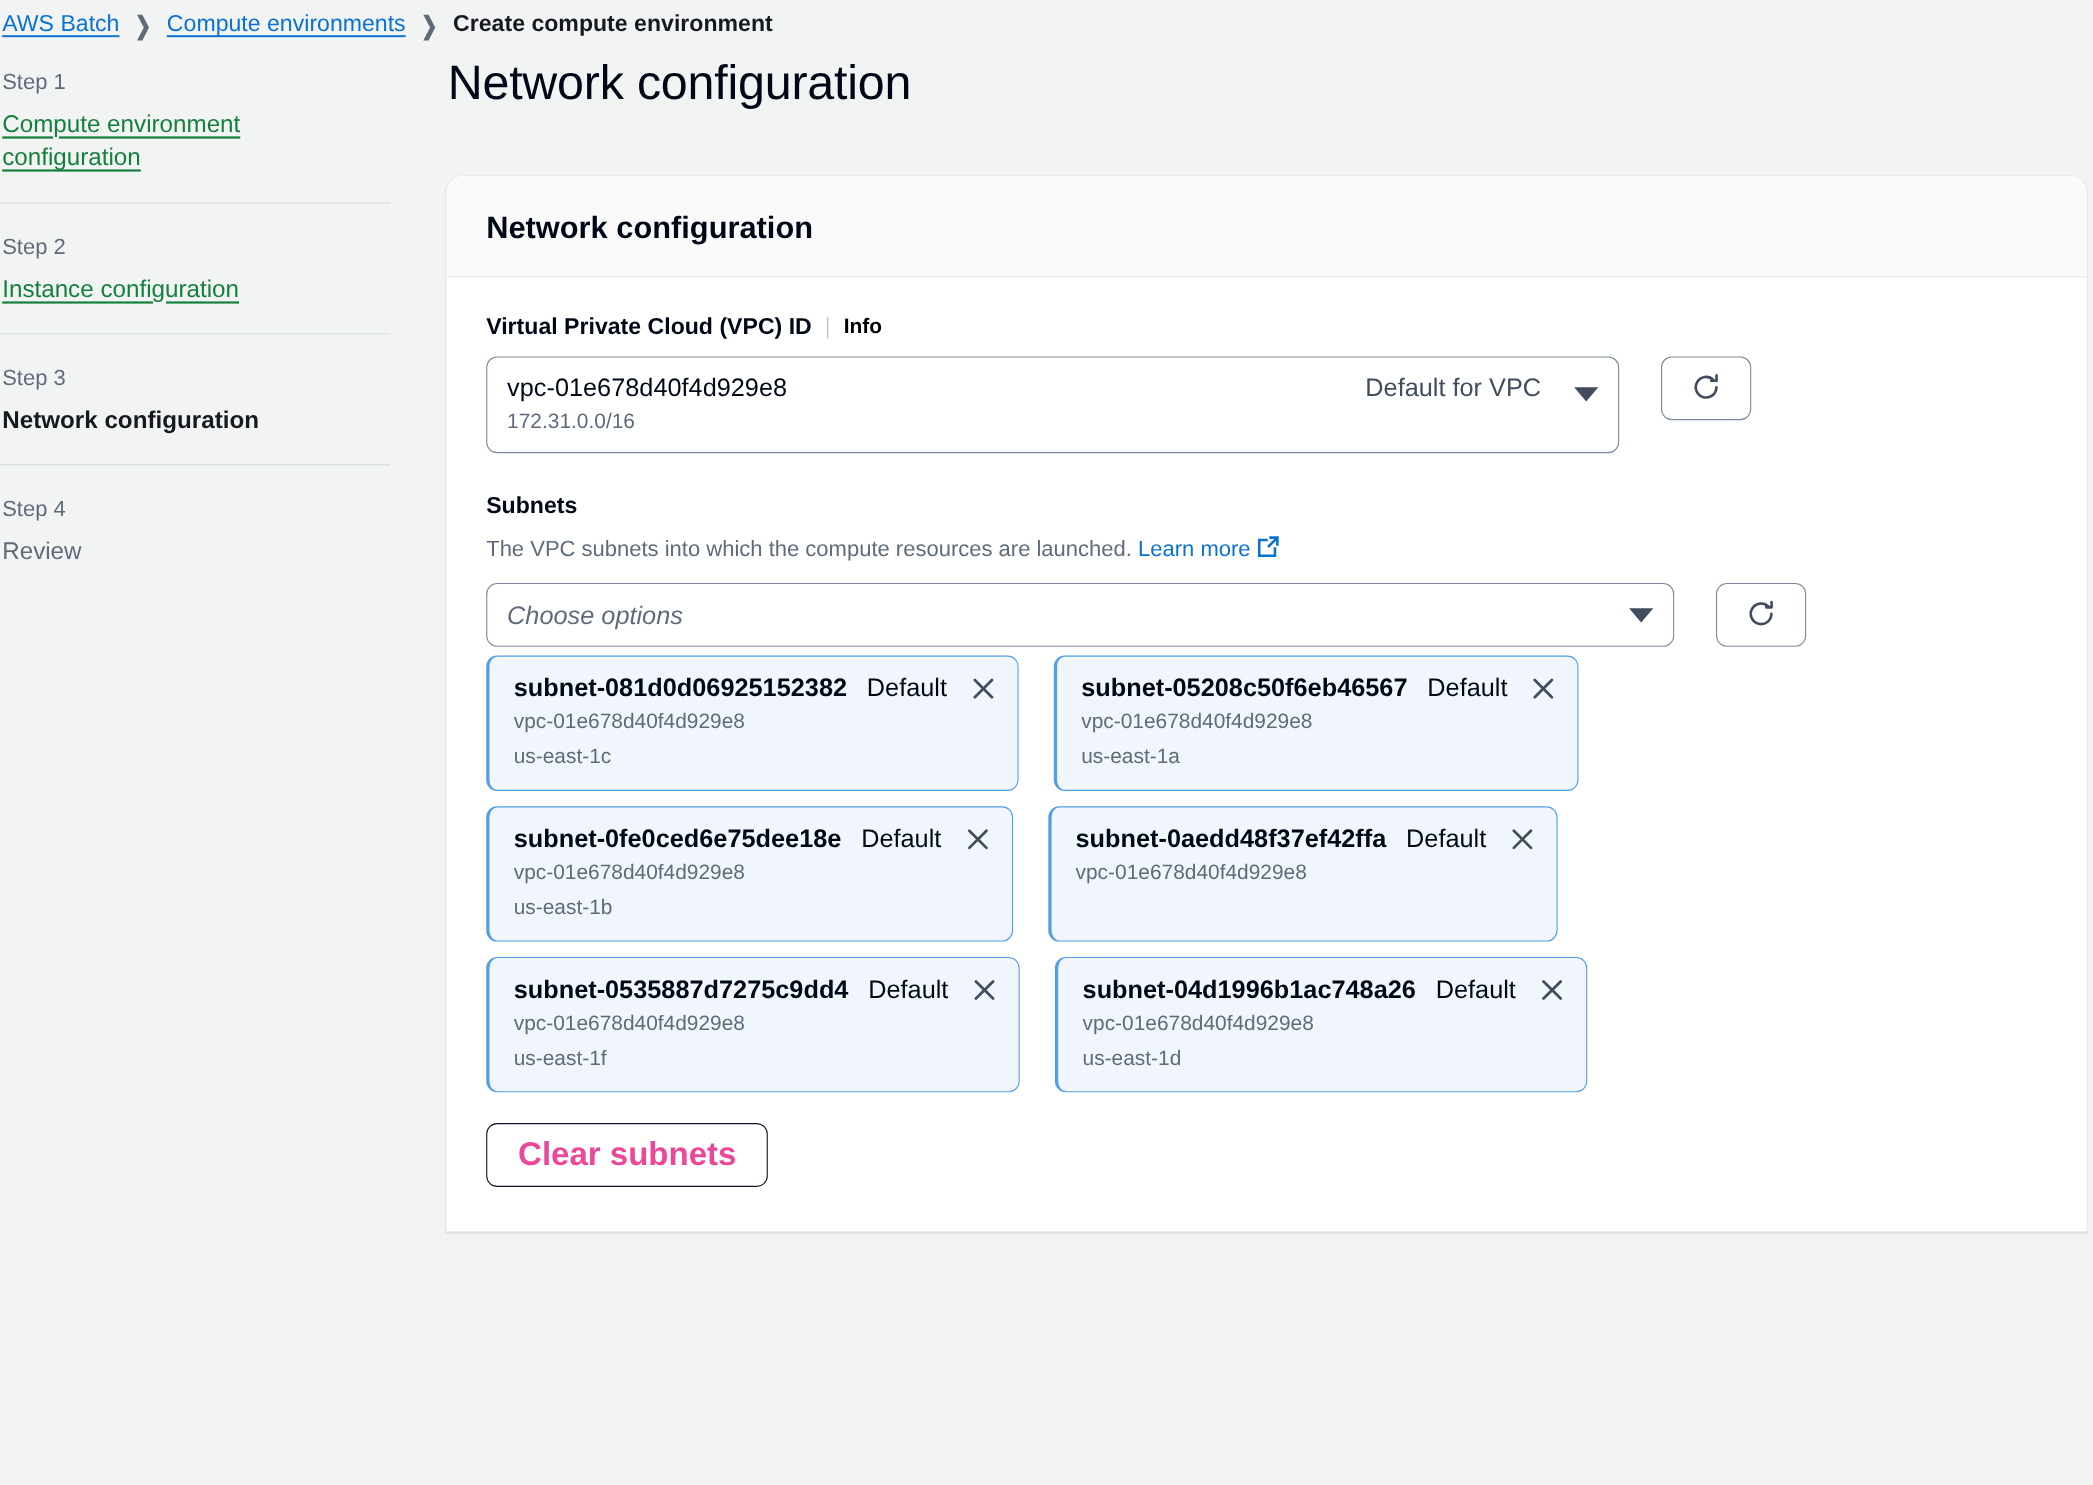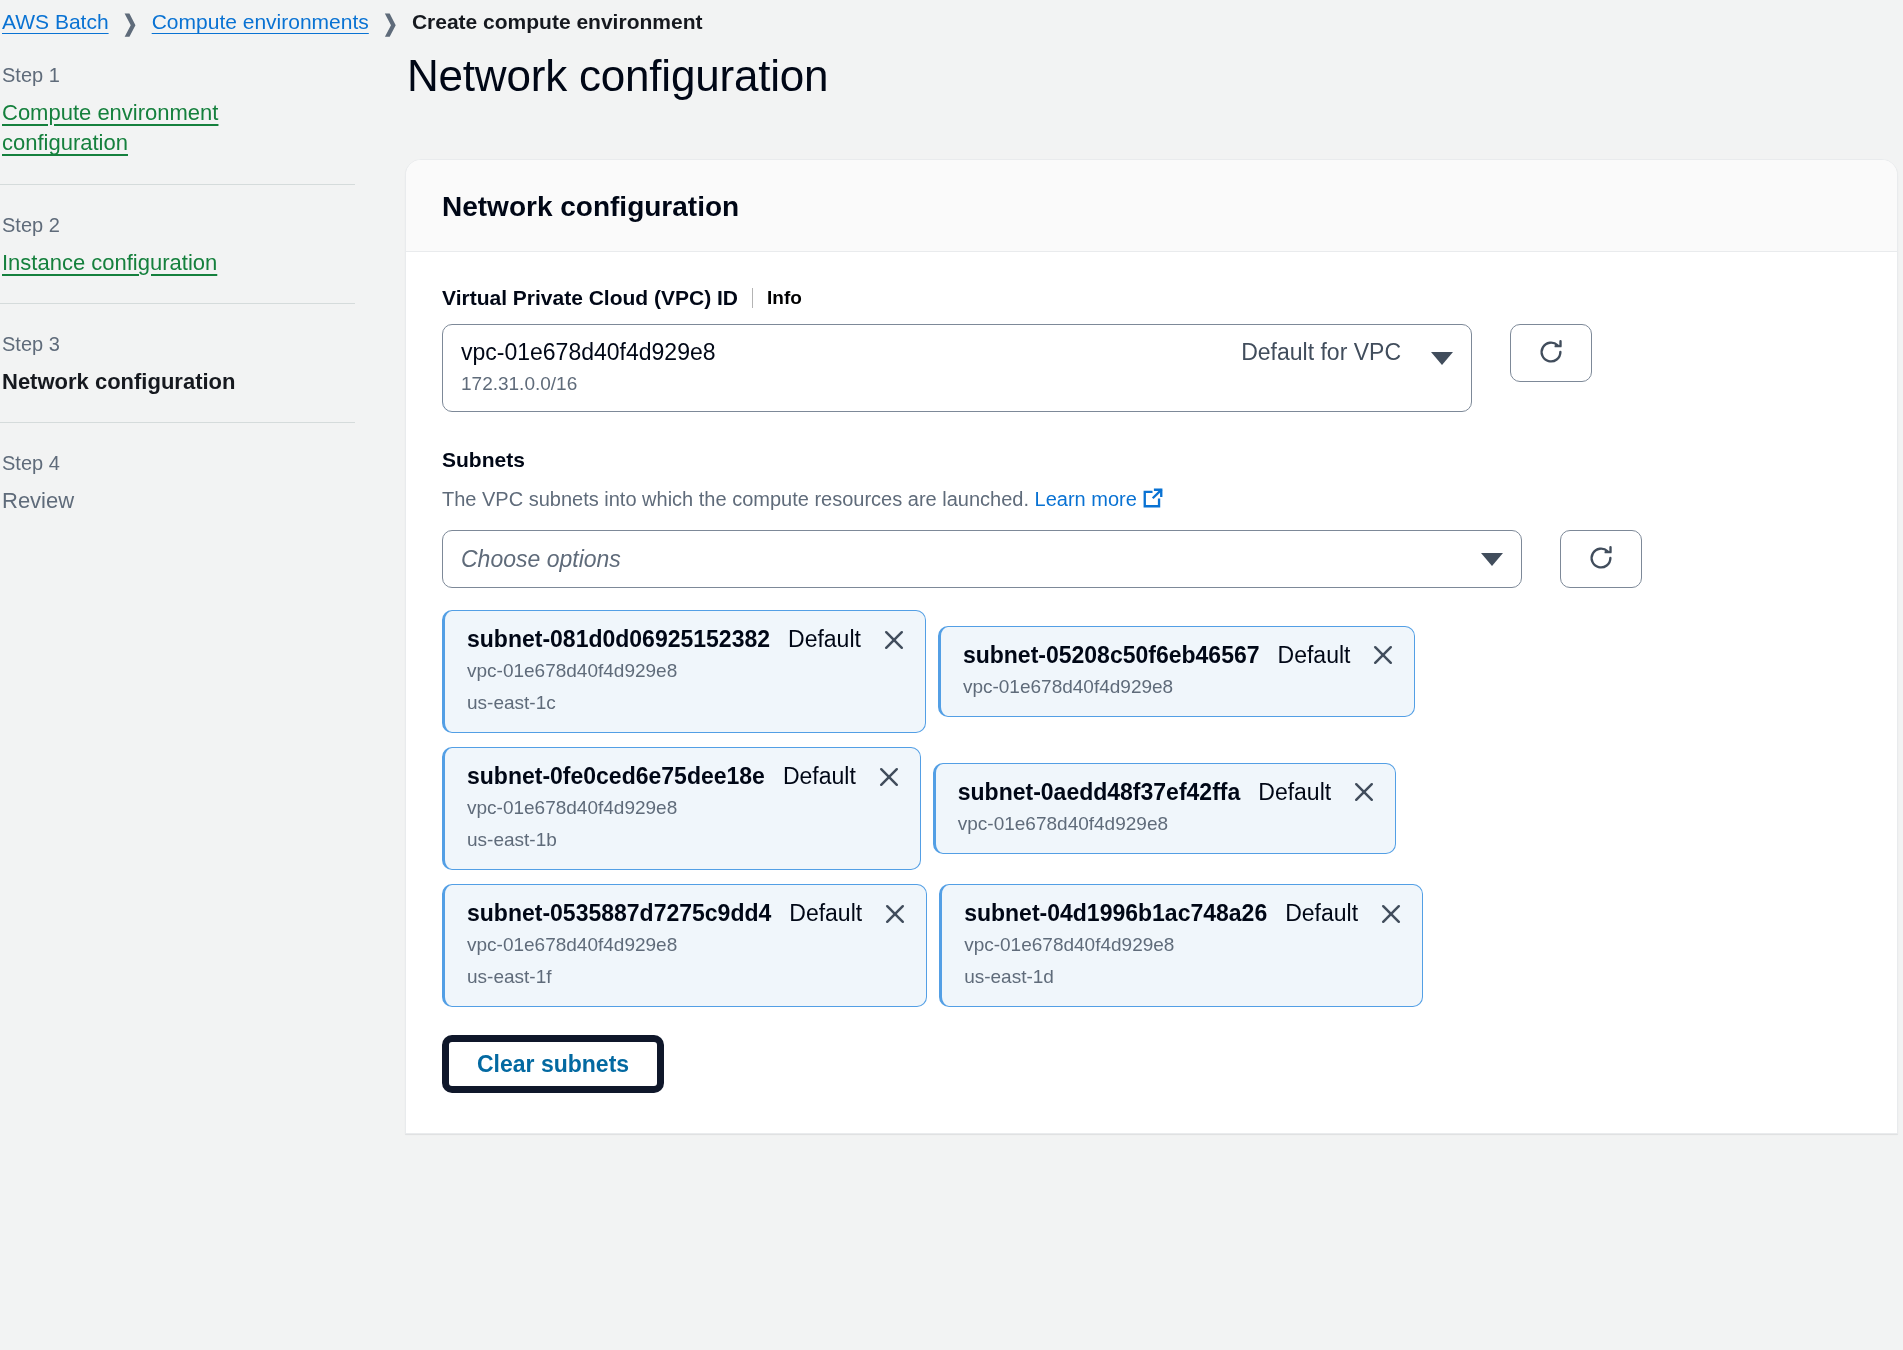--- a/index.html
+++ b/index.html
@@ -241,24 +241,23 @@
     align-items: center;
     justify-content: center;
     cursor: pointer;
     flex: 0 0 auto;
   }
 
   
   .tokens {
     display: flex;
     flex-wrap: wrap;
-    gap: 14px 12px;
-    margin-top: 22px;
+    gap: 14px 32px;
+    margin-top: 8px;
     max-width: 1022px;
-    align-items: center;
   }
   .token {
     background: #f0f6fb;
     border: 1px solid #539fe5;
     border-left: 3px solid #539fe5;
     border-radius: 10px;
     padding: 15px 18px 16px 22px;
   }
   .token-top {
     display: flex;
@@ -291,25 +290,25 @@
   }
 
   
   .btn {
     margin-top: 28px;
     display: inline-flex;
     align-items: center;
     justify-content: center;
     height: 58px;
     padding: 0 28px;
-    border: 7px solid #0f172a;
+    border: 1px solid #0f172a;
     border-radius: 10px;
     background: #fff;
-    color: #0369a1;
-    font-size: 23px;
+    color: #ec4899;
+    font-size: 30px;
     font-weight: 700;
     font-family: "Liberation Sans", sans-serif;
     cursor: pointer;
   }
 </style>
 </head>
 <body>
 
 <nav class="breadcrumb">
   <span class="crumb-link">AWS Batch</span>
@@ -442,20 +441,21 @@
               <span class="token-id">subnet-05208c50f6eb46567</span>
               <span class="token-badge">Default</span>
               <span class="token-dismiss">
                   <svg width="26" height="26" viewBox="0 0 20 20" stroke="#414d5c" stroke-width="1.9" stroke-linecap="round">
                     <line x1="4" y1="4" x2="16" y2="16"></line>
                     <line x1="16" y1="4" x2="4" y2="16"></line>
                   </svg>
                 </span>
             </div>
             <div class="token-sub">vpc-01e678d40f4d929e8</div>
+            <div class="token-sub">us-east-1a</div>
           </div>
 
           <div class="token">
             <div class="token-top">
               <span class="token-id">subnet-0fe0ced6e75dee18e</span>
               <span class="token-badge">Default</span>
               <span class="token-dismiss">
                   <svg width="26" height="26" viewBox="0 0 20 20" stroke="#414d5c" stroke-width="1.9" stroke-linecap="round">
                     <line x1="4" y1="4" x2="16" y2="16"></line>
                     <line x1="16" y1="4" x2="4" y2="16"></line>

